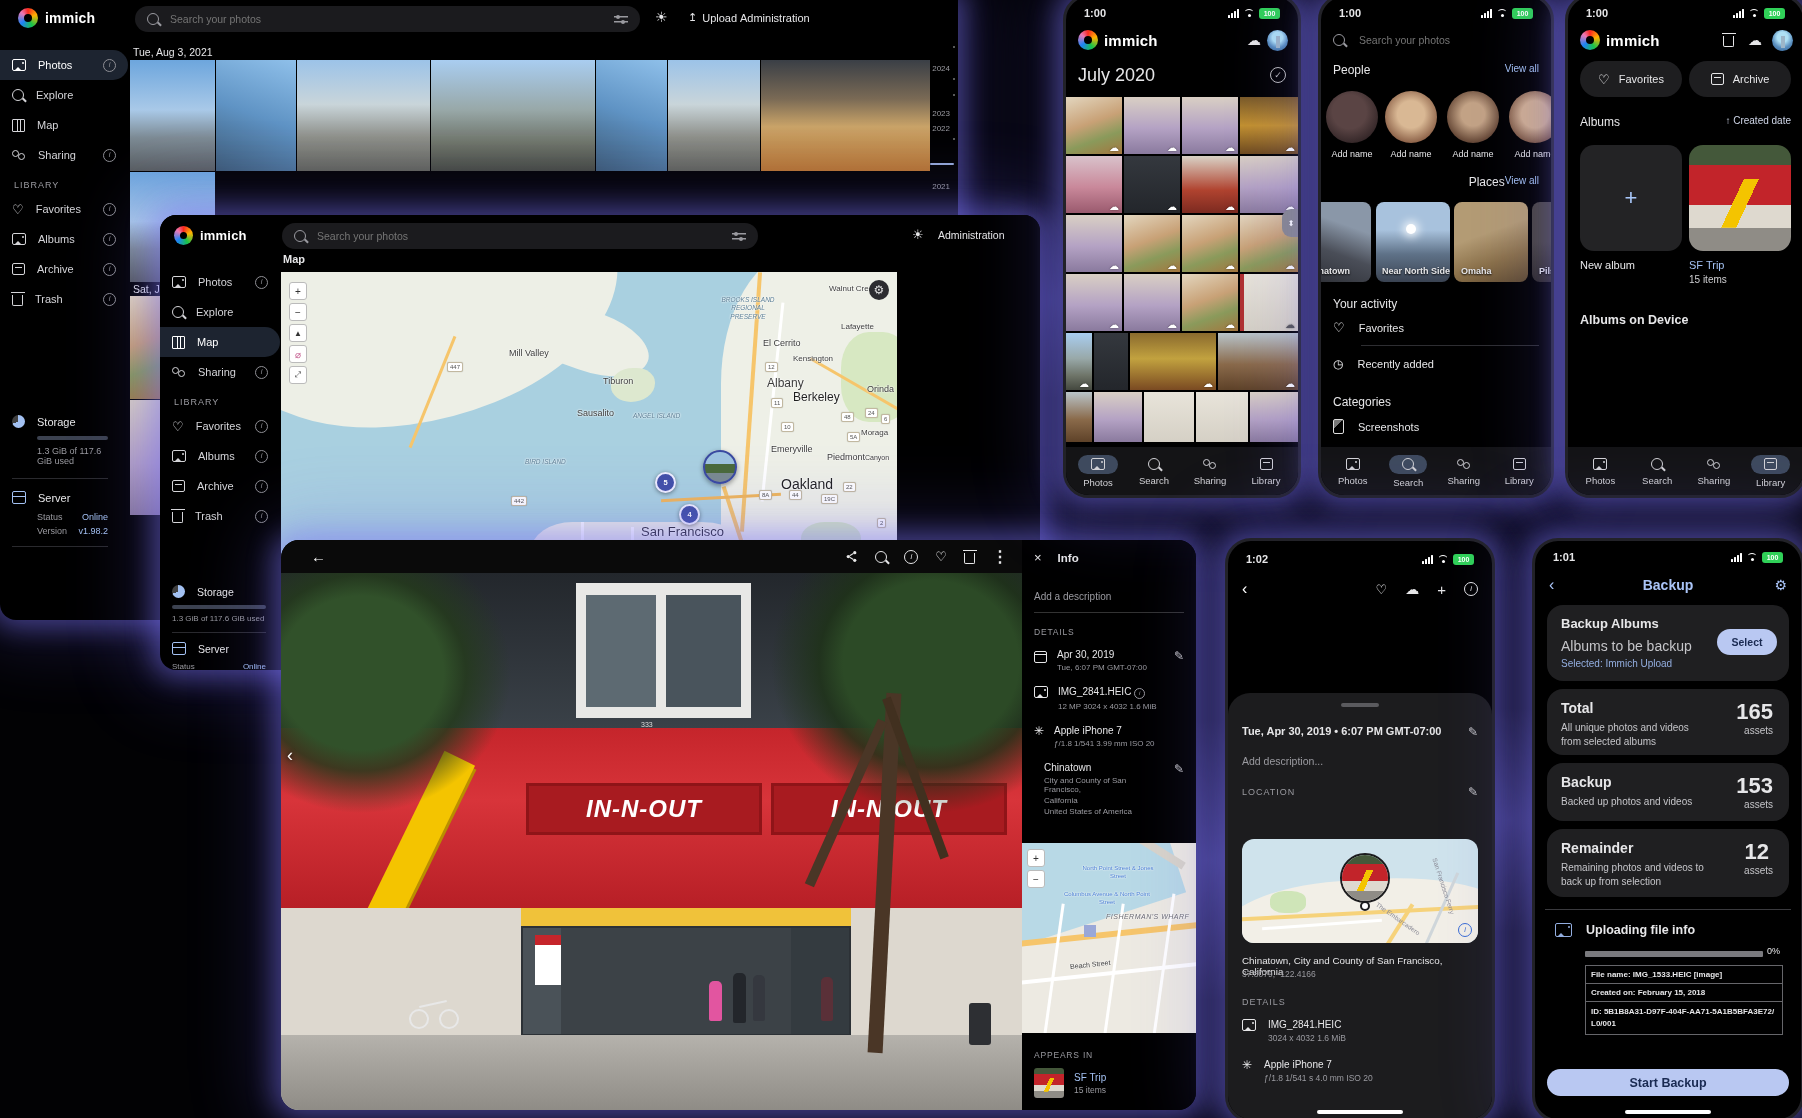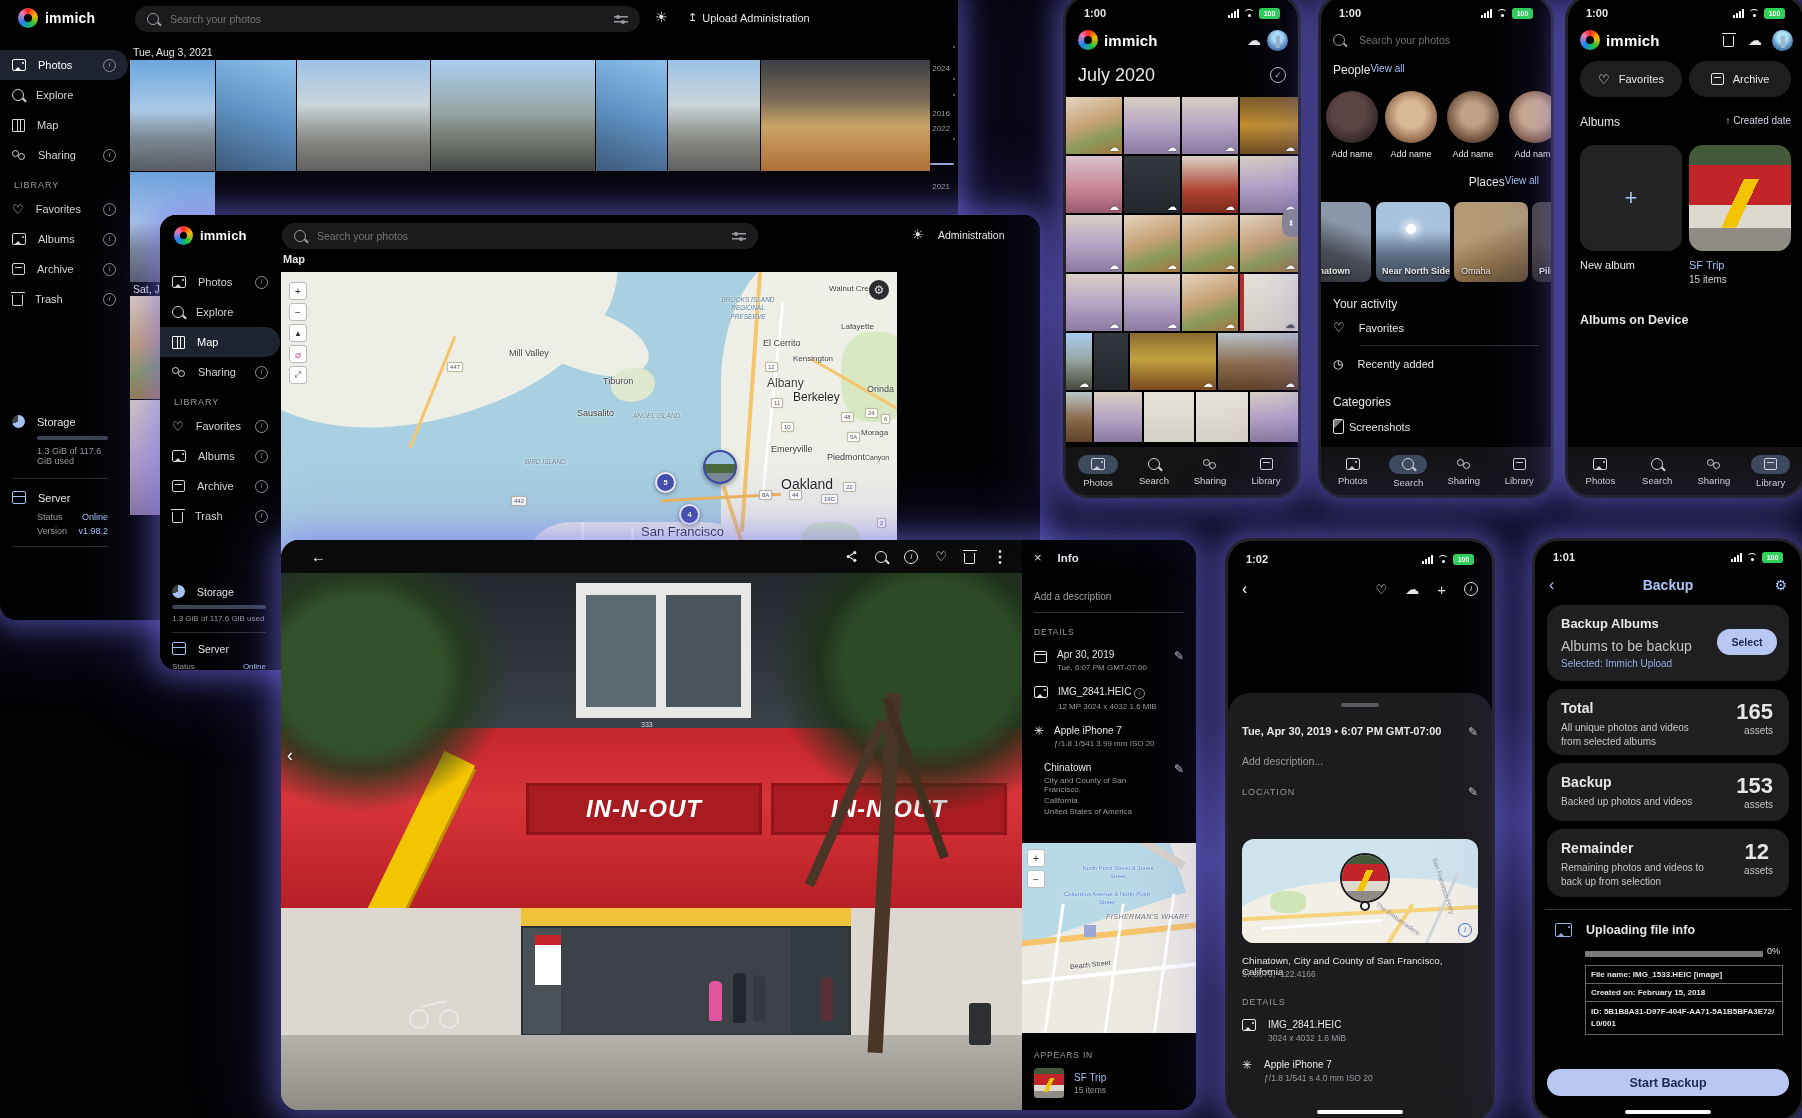--- a/index.html
+++ b/index.html
@@ -205,21 +205,21 @@
   <div class="ph g-sky2" style="left:596px;top:60px;width:71px;height:111px"></div>
   <div class="ph g-str" style="left:668px;top:60px;width:92px;height:111px"></div>
   <div class="ph g-cond" style="left:761px;top:60px;width:169px;height:111px"></div>
   <div class="ph g-sky1" style="left:130px;top:172px;width:85px;height:110px"></div>
   <div class="t" style="position:absolute;left:133px;top:283px;font-size:10.5px">Sat, Jul</div>
   <div class="ph g-food" style="left:130px;top:296px;width:30px;height:103px"></div>
   <div class="ph g-drink" style="left:130px;top:400px;width:30px;height:115px"></div>
 
   <div class="abs" style="right:0;top:40px;width:30px;height:200px">
     <span class="dim" style="position:absolute;right:8px;top:24px;font-size:8px">2024</span>
-    <span class="dim" style="position:absolute;right:8px;top:69px;font-size:8px">2016</span>
+    <span class="dim" style="position:absolute;right:8px;top:69px;font-size:8px">2023</span>
     <span class="dim" style="position:absolute;right:8px;top:84px;font-size:8px">2022</span>
     <span class="dim" style="position:absolute;right:8px;top:142px;font-size:8px">2021</span>
     <i style="position:absolute;right:3px;top:6px;width:2px;height:2px;background:#777;border-radius:50%"></i>
     <i style="position:absolute;right:3px;top:38px;width:2px;height:2px;background:#777;border-radius:50%"></i>
     <i style="position:absolute;right:3px;top:54px;width:2px;height:2px;background:#777;border-radius:50%"></i>
     <i style="position:absolute;right:3px;top:98px;width:2px;height:2px;background:#777;border-radius:50%"></i>
     <div style="position:absolute;right:4px;top:123px;width:24px;height:2px;background:#93a6d6;border-radius:1px"></div>
   </div>
 </div>
 
@@ -643,21 +643,21 @@
       <span class="wifi"></span>
       <span class="batt">
           <span>100</span>
         </span>
     </span>
   </div>
   <div class="abs" style="left:12px;top:32px;right:12px;height:22px;display:flex;align-items:center;gap:12px">
     <span class="mag dim"></span>
     <input style="background: none; border: none; outline: none; color: rgb(221, 221, 221); font-size: 10.5px; flex: 1 1 0%; font-family: inherit;" placeholder="Search your photos">
   </div>
-  <div class="abs" style="left:12px;top:66px;right:12px;display:flex;justify-content:flex-start">
+  <div class="abs" style="left:12px;top:66px;right:12px;display:flex;justify-content:space-between">
     <span class="t" style="font-size:12px">People</span>
     <span class="blue" style="font-size:10px">View all</span>
   </div>
   <div class="facec f1" style="left:5px;top:94px;width:52px;height:52px"></div>
   <div class="facec f2" style="left:64px;top:94px;width:52px;height:52px"></div>
   <div class="facec f3" style="left:126px;top:94px;width:52px;height:52px"></div>
   <div class="facec f4" style="left:188px;top:94px;width:52px;height:52px"></div>
   <span class="abs t" style="left:5px;top:152px;width:52px;text-align:center;font-size:9px">Add name</span>
   <span class="abs t" style="left:64px;top:152px;width:52px;text-align:center;font-size:9px">Add name</span>
   <span class="abs t" style="left:126px;top:152px;width:52px;text-align:center;font-size:9px">Add name</span>
@@ -667,37 +667,37 @@
     <span class="blue" style="font-size:10px">View all</span>
   </div>
   <div class="ph" style="left:-24px;top:205px;width:74px;height:80px;border-radius:8px;background:linear-gradient(200deg,#8a97a8 0 30%,#4a4e58 60%,#2a2c32)">
     <span class="abs t" style="left:7px;bottom:6px;font-size:9px;font-weight:700;text-shadow:0 1px 2px #000">Chinatown</span>
   </div>
   <div class="ph" style="left:55px;top:205px;width:74px;height:80px;border-radius:8px;background:linear-gradient(180deg,#a8c2dd 0 35%,#5f7288 65%,#3a4352)">
     <span class="abs" style="left:30px;top:22px;width:10px;height:10px;border-radius:50%;background:#fff;box-shadow:0 0 8px 3px rgba(255,255,255,.8)"></span>
     <span class="abs t" style="left:6px;bottom:6px;font-size:9px;font-weight:700;text-shadow:0 1px 2px #000;white-space:nowrap">Near North Side</span>
   </div>
   <div class="ph" style="left:133px;top:205px;width:74px;height:80px;border-radius:8px;background:linear-gradient(160deg,#b39b74 0 40%,#8a7049 70%,#5e4a30)">
-    <span class="abs t" style="left:7px;bottom:6px;font-size:9px;font-weight:400;text-shadow:0 1px 2px #000">Omaha</span>
+    <span class="abs t" style="left:7px;bottom:6px;font-size:9px;font-weight:700;text-shadow:0 1px 2px #000">Omaha</span>
   </div>
   <div class="ph" style="left:211px;top:205px;width:74px;height:80px;border-radius:8px;background:linear-gradient(180deg,#4a4640 0 50%,#2e2a26)">
     <span class="abs t" style="left:7px;bottom:6px;font-size:9px;font-weight:700;text-shadow:0 1px 2px #000">Pilsen</span>
   </div>
   <div class="abs t" style="left:12px;top:300px;font-size:12px">Your activity</div>
   <div class="abs" style="left:12px;top:324px;right:12px;display:flex;gap:14px;align-items:center">
     <span class="heart t">♡</span>
       <span class="t" style="font-size:11px">Favorites</span>
   </div>
   <div class="abs" style="left:40px;top:348px;right:12px;height:1px;background:#2e2e32"></div>
   <div class="abs" style="left:12px;top:360px;right:12px;display:flex;gap:14px;align-items:center">
     <span class="t" style="font-size:12px">◷</span>
       <span class="t" style="font-size:11px">Recently added</span>
   </div>
   <div class="abs t" style="left:12px;top:398px;font-size:12px">Categories</div>
-  <div class="abs" style="left:12px;top:422px;right:12px;display:flex;gap:5px;align-items:center">
+  <div class="abs" style="left:12px;top:422px;right:12px;display:flex;gap:14px;align-items:center">
     <span style="display:inline-block;width:9px;height:13px;border:1.3px solid #ddd;border-radius:2px;background:linear-gradient(135deg,#777 0 40%,transparent 40%)"></span>
     <span class="t" style="font-size:11px">Screenshots</span>
   </div>
   <div class="pnav">
     <div class="pni">
         <span class="ic">
           <span class="imgic"></span>
         </span>
         <span>Photos</span>
       </div>

